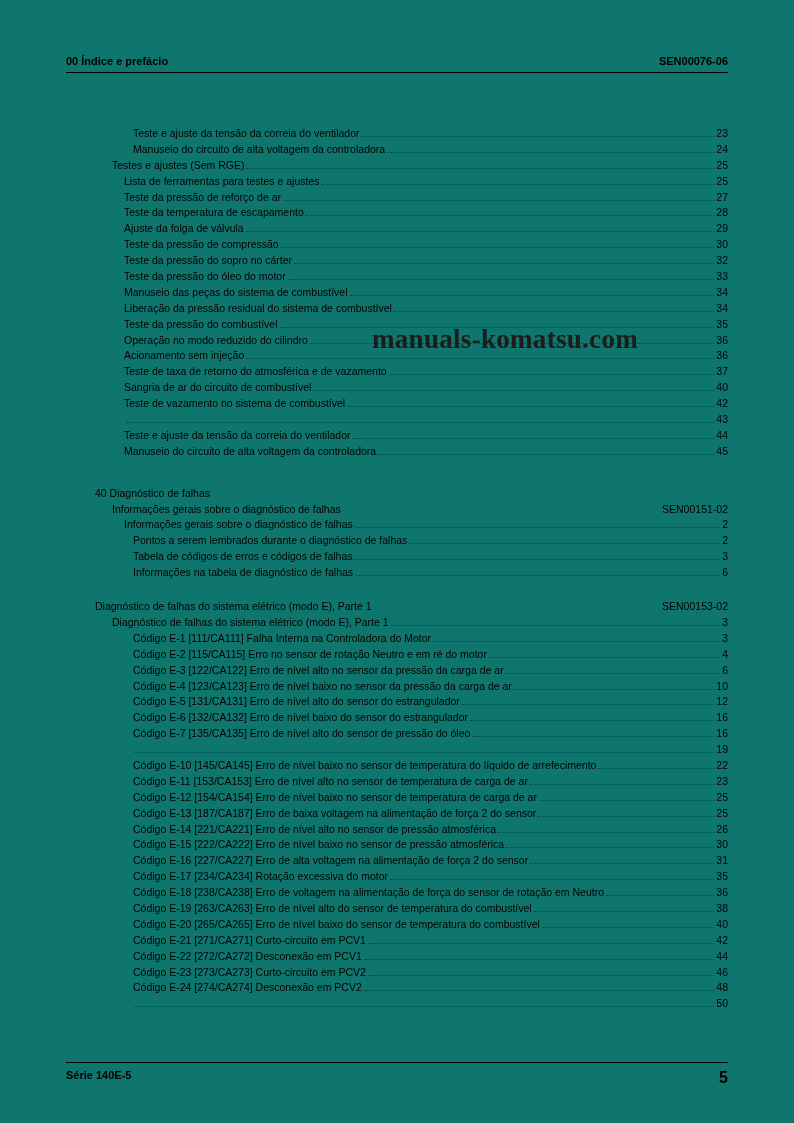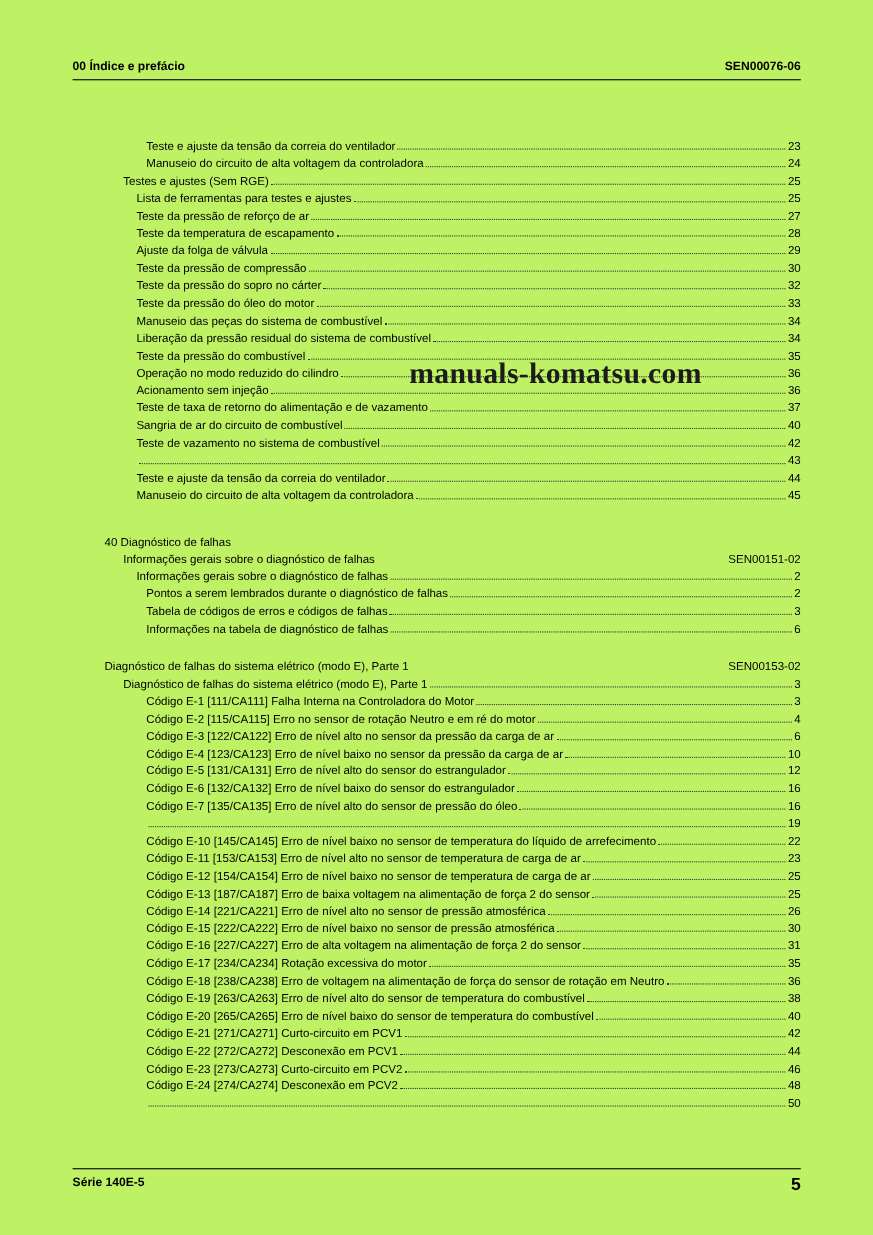--- a/index.html
+++ b/index.html
@@ -4,21 +4,21 @@
 <style>
   html, body { margin: 0; padding: 0; }
   body {
     width: 794px; height: 1123px;
     position: relative;
     background: #ffffff;
     font-family: "Liberation Sans", sans-serif;
     color: #000;
     overflow: hidden;
   }
-  .page { position: absolute; inset: 0; background: #bef264; }
+  .page { position: absolute; inset: 0; background: #0f766e; }
 
   .header {
     position: absolute; top: 55px; left: 66px; width: 662px;
     display: flex; justify-content: space-between; align-items: baseline;
     font-size: 11px; font-weight: bold;
     padding-bottom: 5px; border-bottom: 1.5px solid #000;
   }
 
   .content {
     position: absolute; top: 126px; left: 66px; width: 662px;
@@ -141,21 +141,21 @@
           <span class="txt">Operação no modo reduzido do cilindro</span>
           <span class="dots"></span>
           <span class="pg">36</span>
         </div>
         <div class="row l2">
           <span class="txt">Acionamento sem injeção</span>
           <span class="dots"></span>
           <span class="pg">36</span>
         </div>
         <div class="row l2">
-          <span class="txt">Teste de taxa de retorno do alimentação e de vazamento</span>
+          <span class="txt">Teste de taxa de retorno do atmosférica e de vazamento</span>
           <span class="dots"></span>
           <span class="pg">37</span>
         </div>
         <div class="row l2">
           <span class="txt">Sangria de ar do circuito de combustível</span>
           <span class="dots"></span>
           <span class="pg">40</span>
         </div>
         <div class="row l2">
           <span class="txt">Teste de vazamento no sistema de combustível</span>

